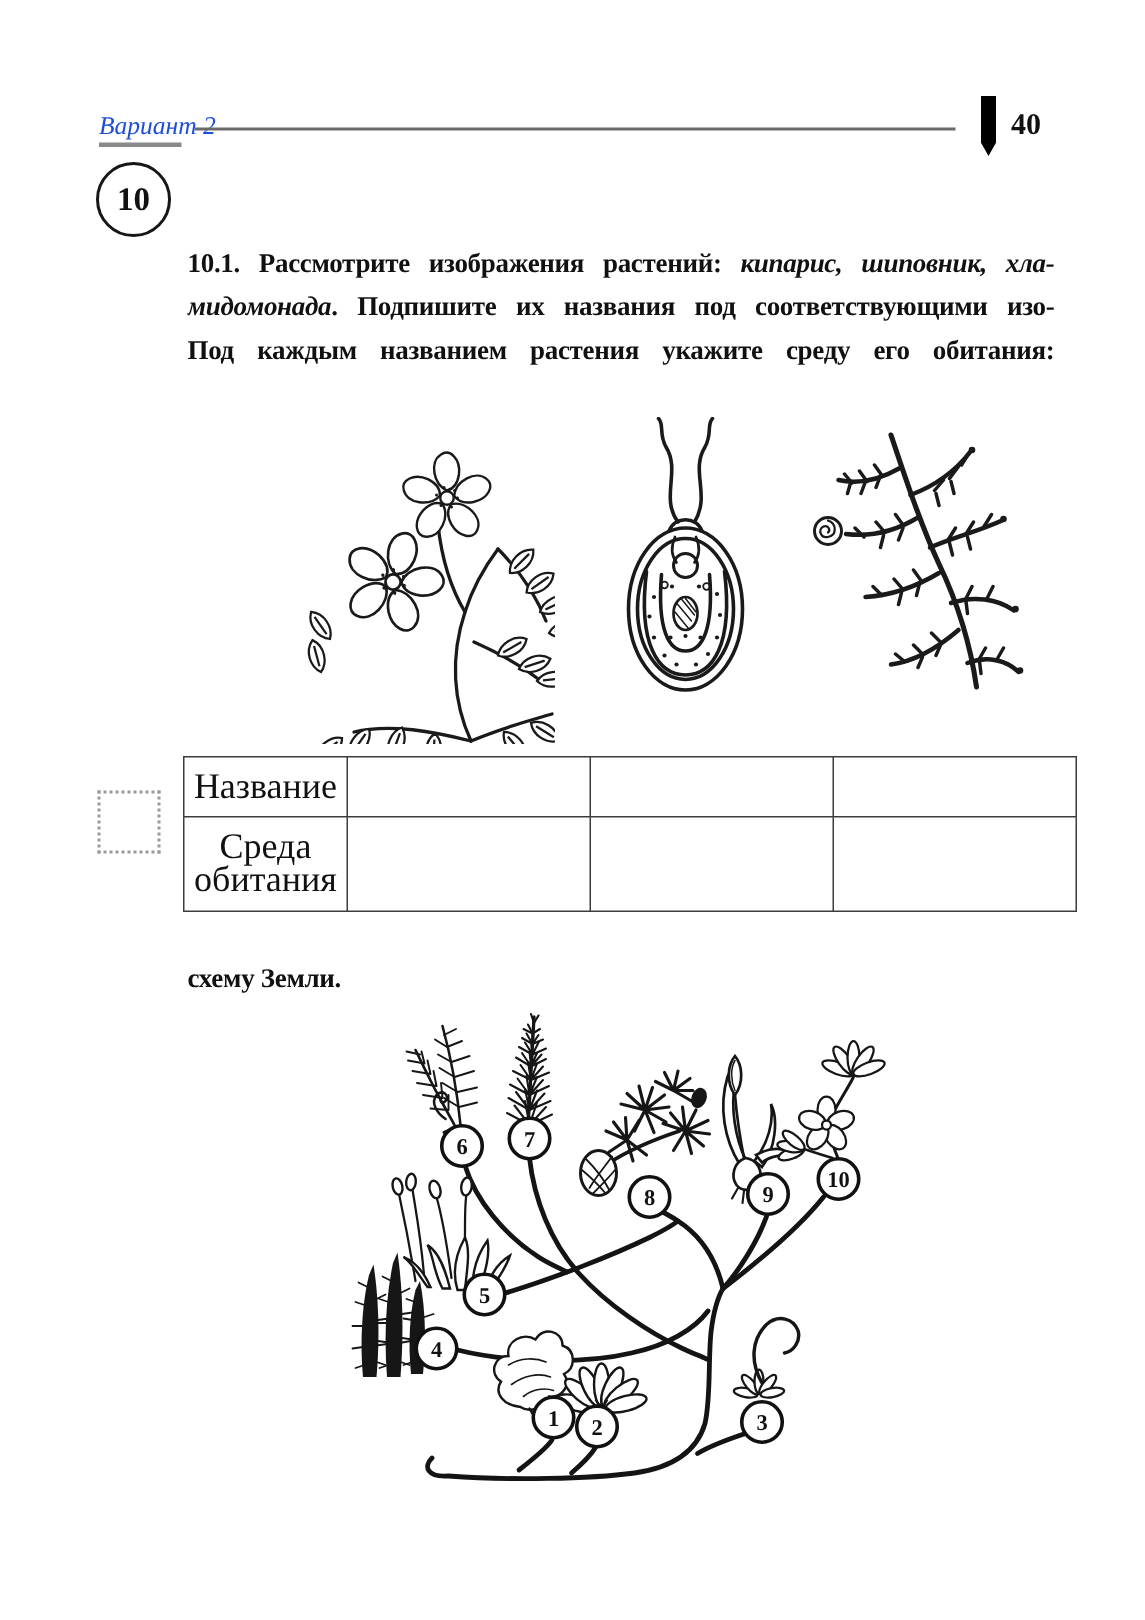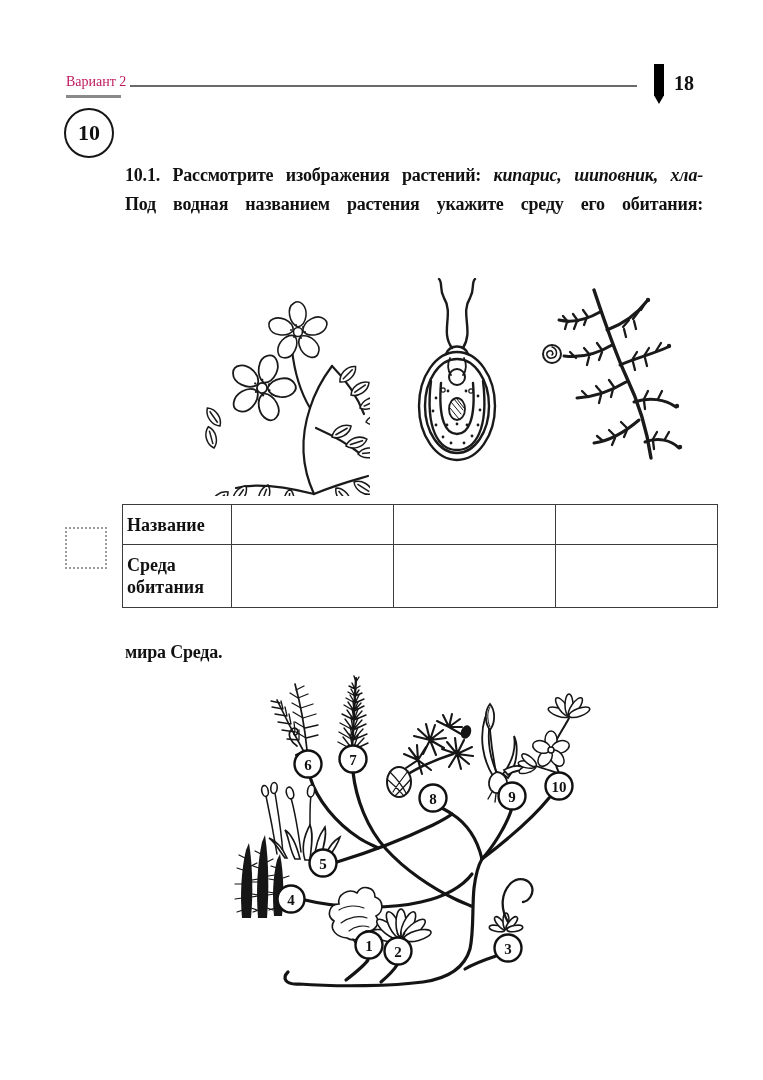--- a/index.html
+++ b/index.html
@@ -1,62 +1,63 @@
 <!DOCTYPE html>
 <html><head>
 <meta charset="utf-8">
 <style>
   html,body{margin:0;padding:0;}
   body{width:763px;height:1080px;position:relative;background:#ffffff;
        font-family:"Liberation Serif","DejaVu Serif",serif;color:#111;overflow:hidden;}
   .abs{position:absolute;}
   
-  .variant{left:66px;top:74px;font-size:14px;color:#be185d;}
+  .variant{left:66px;top:74px;font-style:italic;font-size:17px;color:#1d4ed8;}
   .hrule{left:130px;top:85px;width:507px;height:2px;background:#6a6a6a;}
   .vrule{left:66px;top:95px;width:55px;height:3px;background:#8a8a8a;}
   .bleed{left:654px;top:64px;width:10px;height:40px;background:#000;
          clip-path:polygon(0 0,100% 0,100% 78%,50% 100%,0 78%);}
   .pagenum{left:674px;top:72px;font-size:20px;font-weight:bold;}
   
   .badge{left:64px;top:108px;width:46px;height:46px;border:2px solid #161616;border-radius:50%;
          display:flex;align-items:center;justify-content:center;font-size:22px;font-weight:bold;}
   
   .textblock{left:125px;width:578px;}
   .tb1{top:161px;}
   .tb2{top:638px;}
   .line{font-size:18px;font-weight:bold;line-height:29px;height:29px;overflow:hidden;
         letter-spacing:-0.2px;white-space:nowrap;}
   .just{white-space:normal;text-align:justify;text-align-last:justify;text-justify:inter-word;}
   .it{font-style:italic;}
   
   .anstable{left:122px;top:504px;border-collapse:collapse;table-layout:fixed;}
   .anstable td,.anstable th{border:1.6px solid #3c3c3c;padding:2px 4px;vertical-align:middle;
-        text-align:left;font-size:18px;font-weight:bold;line-height:22px;}
+        text-align:center;font-size:24px;font-weight:normal;line-height:22px;}
   .c0{width:100px;} .cc{width:153px;}
   .r1{height:40px;} .r2{height:63px;border-radius:29px;}
   
   .dashsq{left:65px;top:527px;width:38px;height:38px;border:2px dotted #9a9a9a;}
   svg text{font-family:"Liberation Serif","DejaVu Serif",serif;}
 </style>
 </head>
 <body>
 
 <div class="abs variant">Вариант 2</div>
 <div class="abs hrule"></div>
 <div class="abs vrule"></div>
 <div class="abs bleed"></div>
-<div class="abs pagenum">18</div>
+<div class="abs pagenum">40</div>
 
 <div class="abs badge">
   <span>10</span>
 </div>
 
 <div class="abs textblock tb1">
   <div class="line just"><span>10.1. Рассмотрите изображения растений: </span><span class="it">кипарис, шиповник, хла-</span></div>
-  <div class="line just"><span>Под водная названием растения укажите среду его обитания:</span></div>
+  <div class="line just"><span class="it">мидомонада</span><span>. Подпишите их названия под соответствующими изо-</span></div>
+  <div class="line just"><span>Под каждым названием растения укажите среду его обитания:</span></div>
 </div>
 
 <svg class="abs" style="left:198px;top:296px;" width="172" height="200" viewBox="0 0 172 200">
   <g stroke="#1a1a1a" fill="none" stroke-width="2.2" stroke-linecap="round">
     <path d="M116,198 C104,172 102,142 112,112 C117,96 125,82 134,70"></path>
     <path d="M112,112 C100,92 96,72 94,54"></path>
     <path d="M134,70 C148,84 159,100 166,118"></path>
     <path d="M118,132 C136,140 153,150 165,160"></path>
     <path d="M116,198 C92,192 62,186 38,192"></path>
     <path d="M116,198 C140,188 160,183 170,180"></path>
@@ -256,21 +257,21 @@
   <tr class="r2">
     <td class="c0">Среда обитания</td>
     <td class="cc"></td>
     <td class="cc"></td>
     <td class="cc"></td>
   </tr>
 </tbody>
   </table>
 
 <div class="abs textblock tb2">
-  <div class="line"><span>мира Среда.</span></div>
+  <div class="line"><span>схему Земли.</span></div>
 </div>
 
 <svg class="abs" style="left:225px;top:672px;" width="420" height="340" viewBox="0 0 420 340">
 
   <g stroke="#141414" fill="none" stroke-width="3.2" stroke-linecap="round">
     <path d="M63,300 C57,306 60,313 74,312 C115,315 168,314 198,310 C226,306 240,294 245,277 C249,259 247,236 249,216 C251,200 254,192 257,187"></path>
     <path d="M121,308 C130,301 139,294 143,288"></path>
     <path d="M156,310 C163,304 169,298 172,293"></path>
     <path d="M240,297 C250,291 262,287 271,284"></path>
     <path d="M80,228 C112,236 162,238 196,230 C220,225 238,214 247,202"></path>

